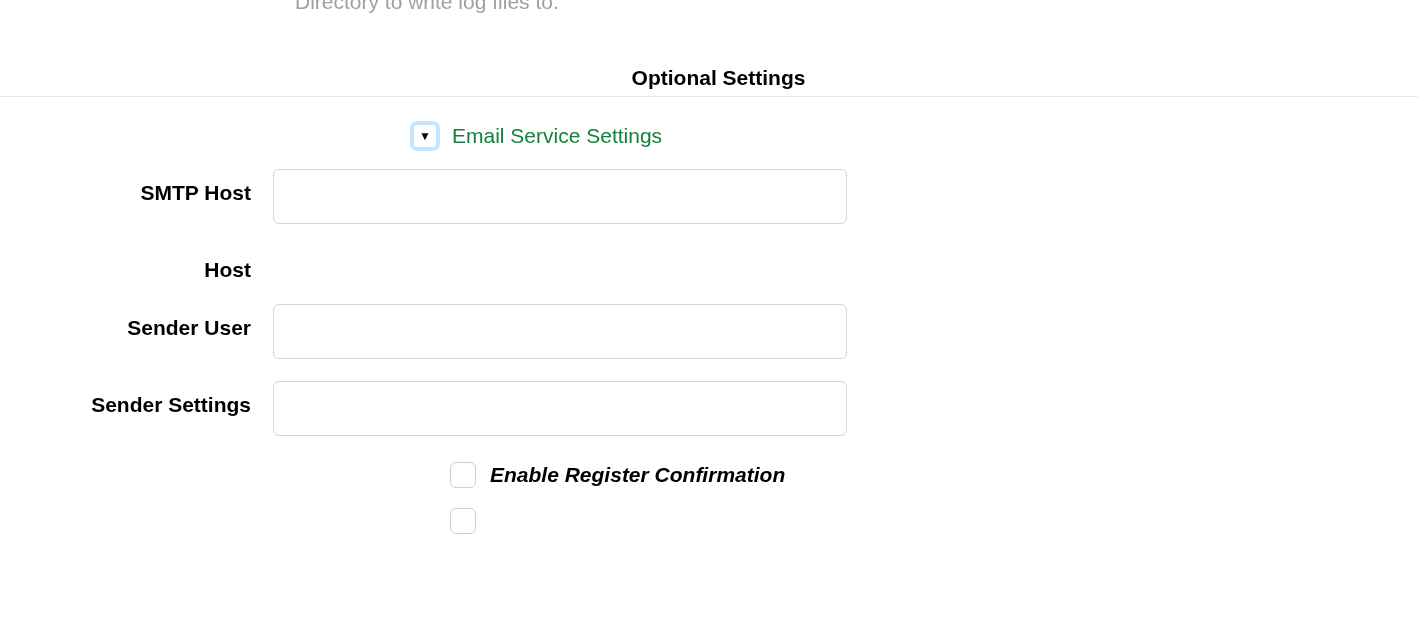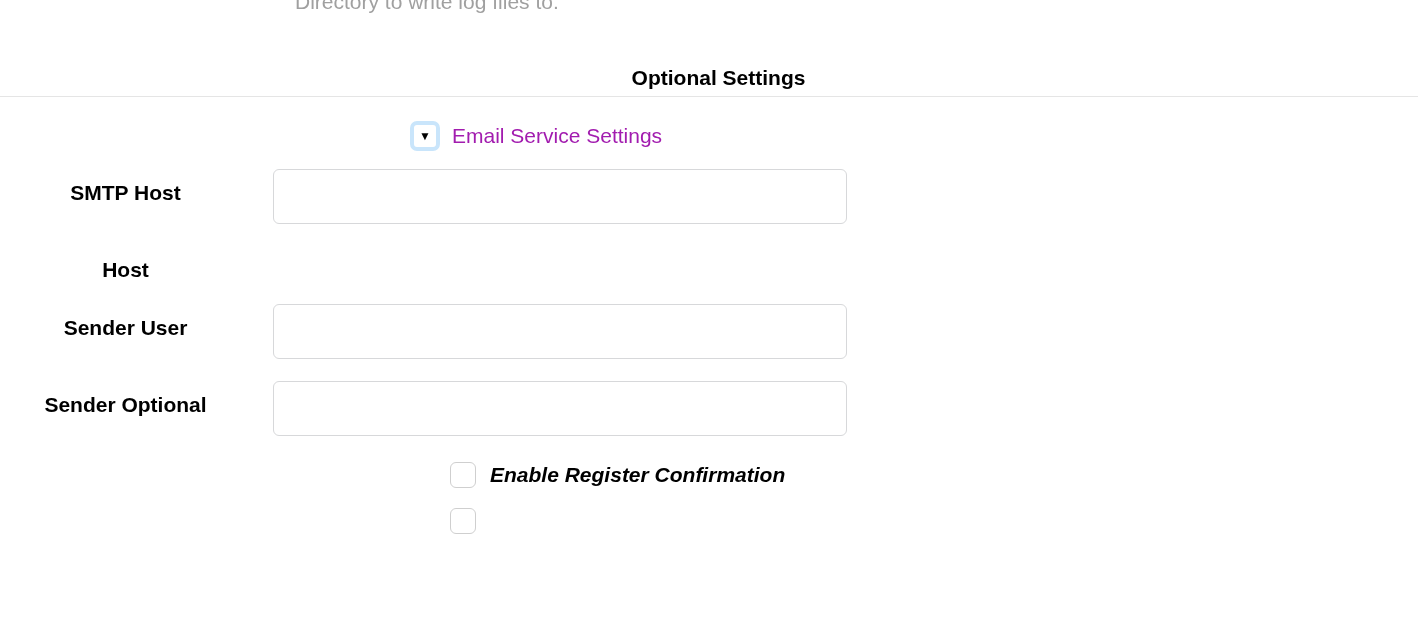--- a/index.html
+++ b/index.html
@@ -55,31 +55,31 @@
       cursor: pointer;
       margin-right: 12px;
     }
     .caret-icon {
       font-size: 12px;
       color: #000000;
       line-height: 1;
     }
     .details-title {
       font-size: 21px;
-      color: #a21caf;
+      color: #15803d;
     }
     .form-row {
       display: flex;
       align-items: flex-start;
       margin-bottom: 22px;
     }
     .form-label {
       width: 273px;
       flex-shrink: 0;
-      text-align: center;
+      text-align: right;
       font-weight: 700;
       font-size: 21px;
       padding-right: 22px;
       padding-top: 12px;
       color: #000000;
     }
     .form-input-wrap {
       flex: 1;
     }
     .form-input {
@@ -153,21 +153,21 @@
 </div>
 
 <div class="form-row">
   <div class="form-label">Sender User</div>
   <div class="form-input-wrap">
     <input type="text" class="form-input" value="" style="">
   </div>
 </div>
 
 <div class="form-row" style="margin-bottom: 26px;">
-  <div class="form-label">Sender Optional</div>
+  <div class="form-label">Sender Settings</div>
   <div class="form-input-wrap">
     <input type="password" class="form-input" value="" style="">
   </div>
 </div>
 
 <div class="checkbox-row">
   <div class="checkbox-spacer"></div>
   <div class="checkbox"></div>
   <span class="checkbox-label">Enable Register Confirmation</span>
 </div>

